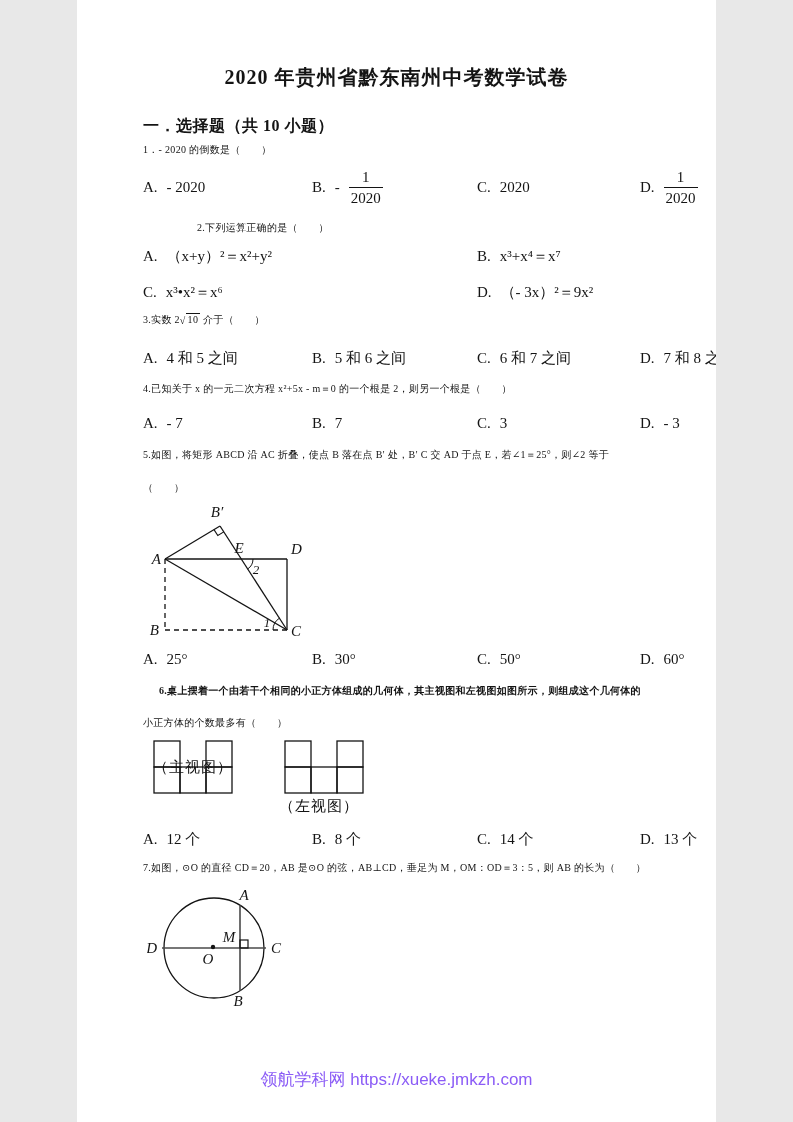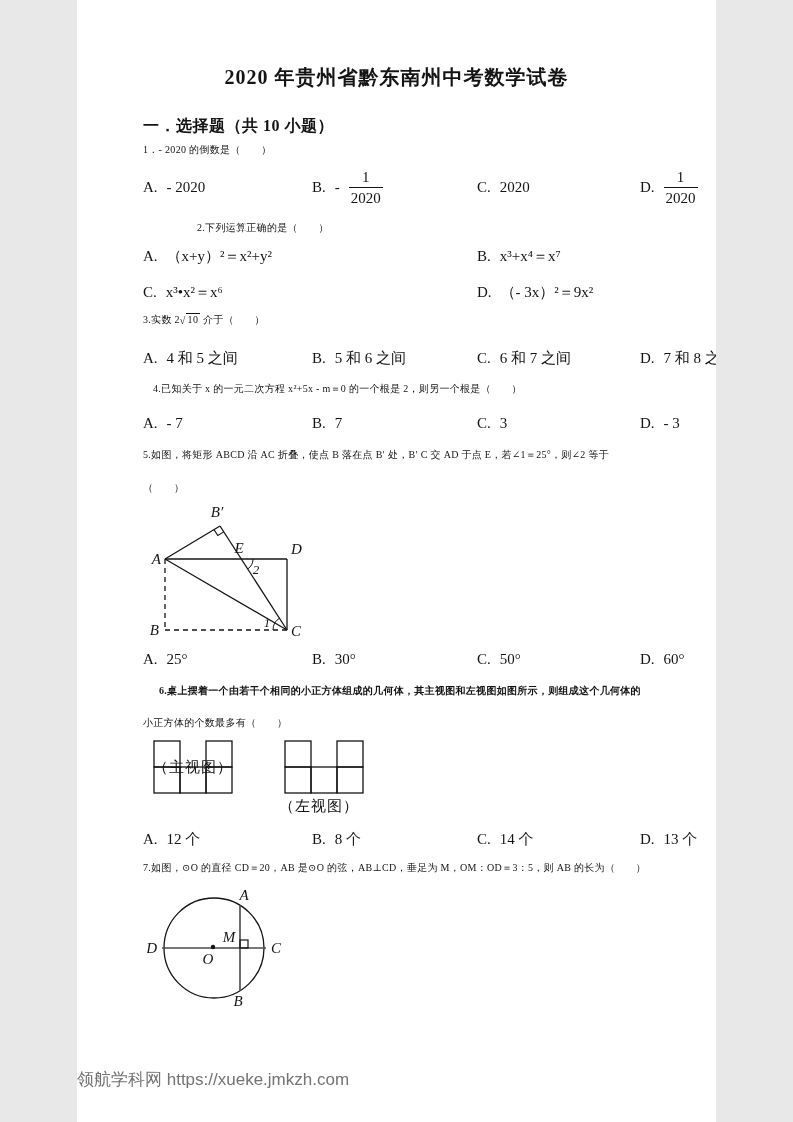--- a/index.html
+++ b/index.html
@@ -38,23 +38,23 @@
   .opt-row-tall .opt { height:50px; }
   .frac { display:inline-block; text-align:center; vertical-align:middle; font-size:15px; }
   .frac .num { display:block; padding:0 6px 1px; border-bottom:1.4px solid #141414; line-height:18px; }
   .frac .den { display:block; padding:1px 2px 0; line-height:18px; }
   .sqrt { display:inline-block; }
   .sqrt .radical { display:inline-block; transform:translateY(1px); }
   .sqrt .radicand { display:inline-block; border-top:1.4px solid #141414; padding:0 2px; }
   .fig-label { font-size:15px; letter-spacing:1px; }
   .footer {
     top:1068px; left:0; width:100%;
-    text-align:left;
+    text-align:center;
     font-family:"Liberation Sans","DejaVu Sans",sans-serif;
-    font-size:17px; color:#737373;
+    font-size:17px; color:#8b5cf6;
   }
   svg text {
     font-family:"Liberation Serif","DejaVu Serif",serif;
     font-style:italic; font-size:15px; fill:#141414;
   }
   svg text.small { font-size:13px; }
 </style>
 </head>
 <body>
 
@@ -129,21 +129,21 @@
     <div class="opt opt-c">
       <span>C.</span>
       <span>6 和 7 之间</span>
     </div>
     <div class="opt opt-d">
       <span>D.</span>
       <span>7 和 8 之间</span>
     </div>
   </div>
 
-  <div class="abs qtext" style="top:382px; left:76px;">4.已知关于 x 的一元二次方程 x²+5x - m＝0 的一个根是 2，则另一个根是（　　）</div>
+  <div class="abs qtext" style="top:382px; left:66px;">4.已知关于 x 的一元二次方程 x²+5x - m＝0 的一个根是 2，则另一个根是（　　）</div>
   <div class="abs opt-row" style="top:415px;">
     <div class="opt opt-a">
       <span>A.</span>
       <span>- 7</span>
     </div>
     <div class="opt opt-b">
       <span>B.</span>
       <span>7</span>
     </div>
     <div class="opt opt-c">

